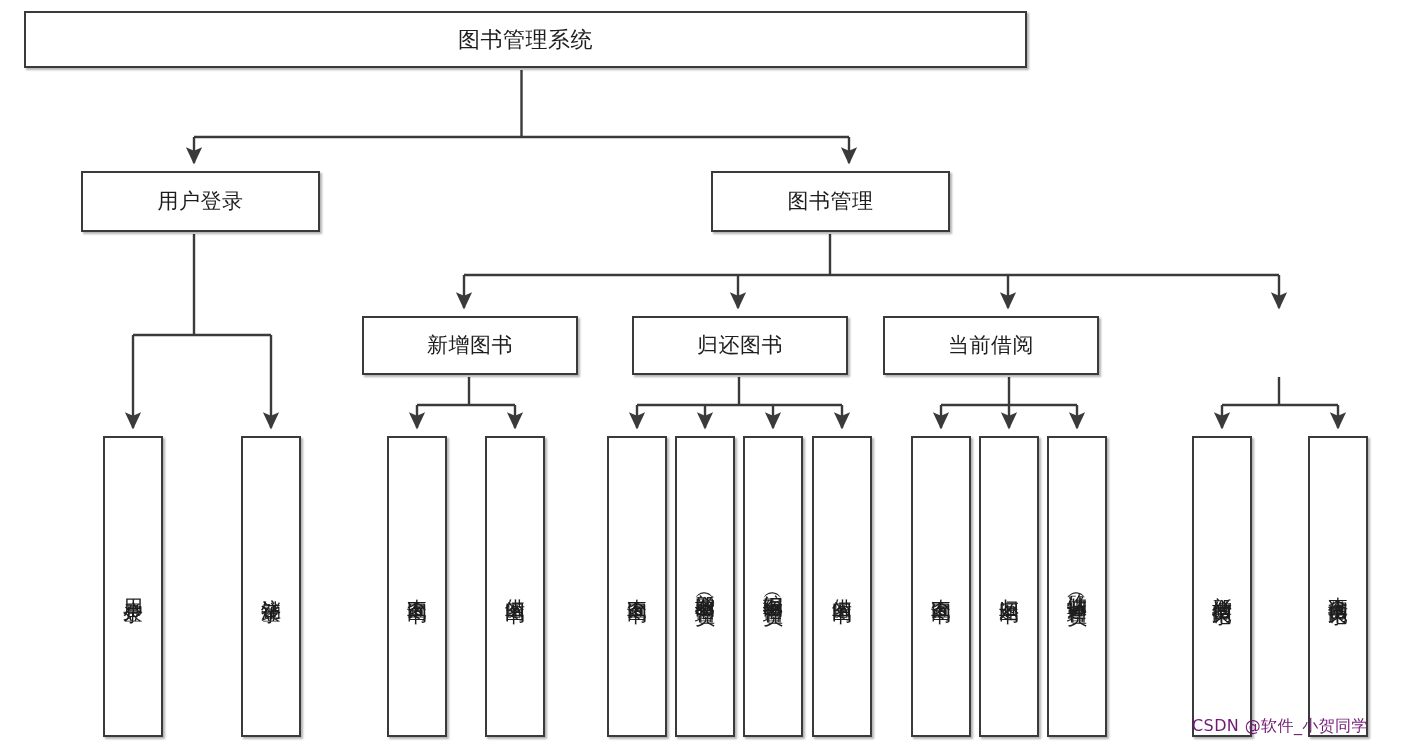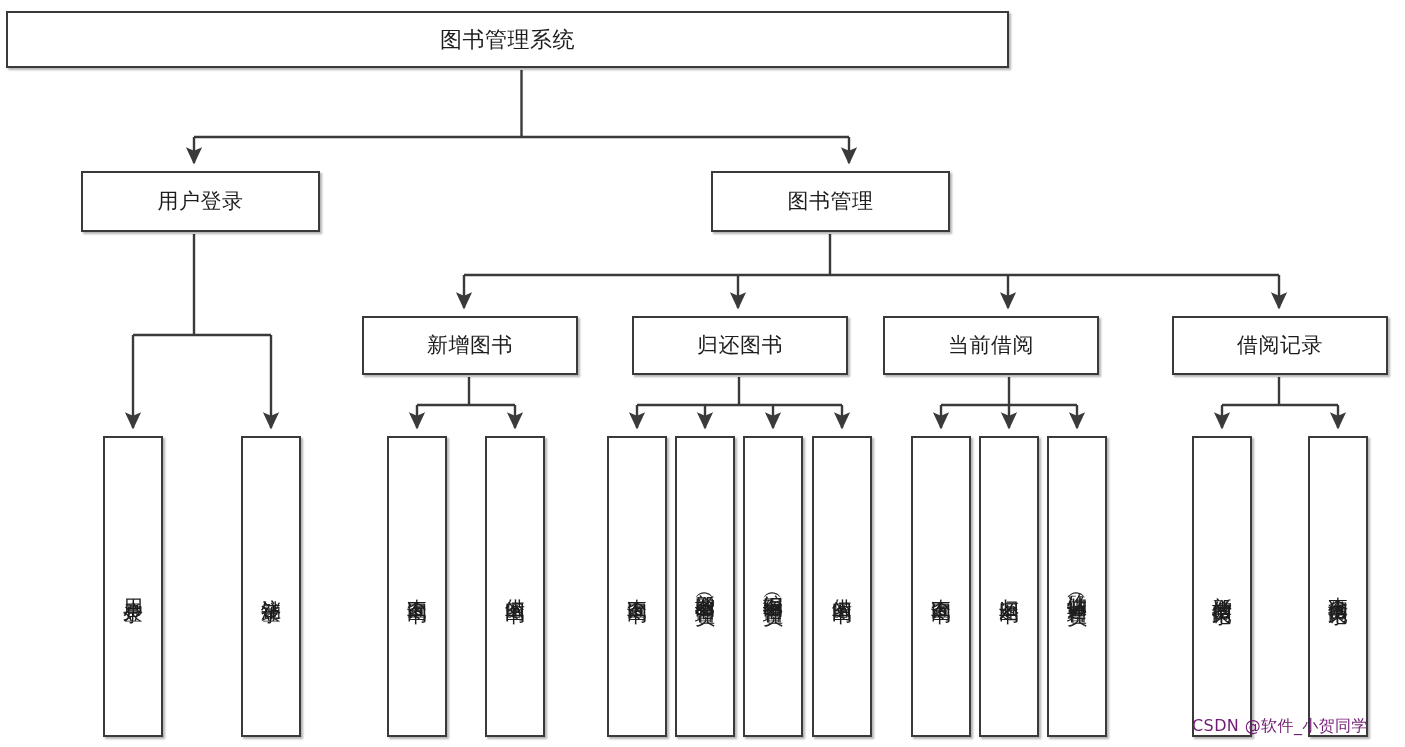--- a/index.html
+++ b/index.html
@@ -118,42 +118,39 @@
       <path d="M 1009 405 L 1009 428" marker-end="url(#arrow)"></path>
       <path d="M 1077 405 L 1077 428" marker-end="url(#arrow)"></path>
 
       <path d="M 1279 377 L 1279 405"></path>
       <path d="M 1222 405 L 1338 405"></path>
       <path d="M 1222 405 L 1222 428" marker-end="url(#arrow)"></path>
       <path d="M 1338 405 L 1338 428" marker-end="url(#arrow)"></path>
     </g>
   </svg>
 
-  <div class="node root" style="left:6px; top:11px; width:1003px; height:57px;">
+  <div class="node root" style="left:24px; top:11px; width:1003px; height:57px;">
     <span class="label">图书管理系统</span>
   </div>
 
   <div class="node" style="left:81px; top:171px; width:239px; height:61px;">
     <span class="label">用户登录</span>
   </div>
   <div class="node" style="left:711px; top:171px; width:239px; height:61px;">
     <span class="label">图书管理</span>
   </div>
 
   <div class="node" style="left:362px; top:316px; width:216px; height:59px;">
     <span class="label">新增图书</span>
   </div>
   <div class="node" style="left:632px; top:316px; width:216px; height:59px;">
     <span class="label">归还图书</span>
   </div>
   <div class="node" style="left:883px; top:316px; width:216px; height:59px;">
     <span class="label">当前借阅</span>
-  </div>
-  <div class="node" style="left:1172px; top:316px; width:216px; height:59px;">
-    <span class="label">借阅记录</span>
   </div>
 
   <div class="node vert" style="left:103px; top:436px; width:60px; height:301px;">
     <span class="label">用户登录</span>
   </div>
   <div class="node vert" style="left:241px; top:436px; width:60px; height:301px;">
     <span class="label">注销登录</span>
   </div>
 
   <div class="node vert" style="left:387px; top:436px; width:60px; height:301px;">

